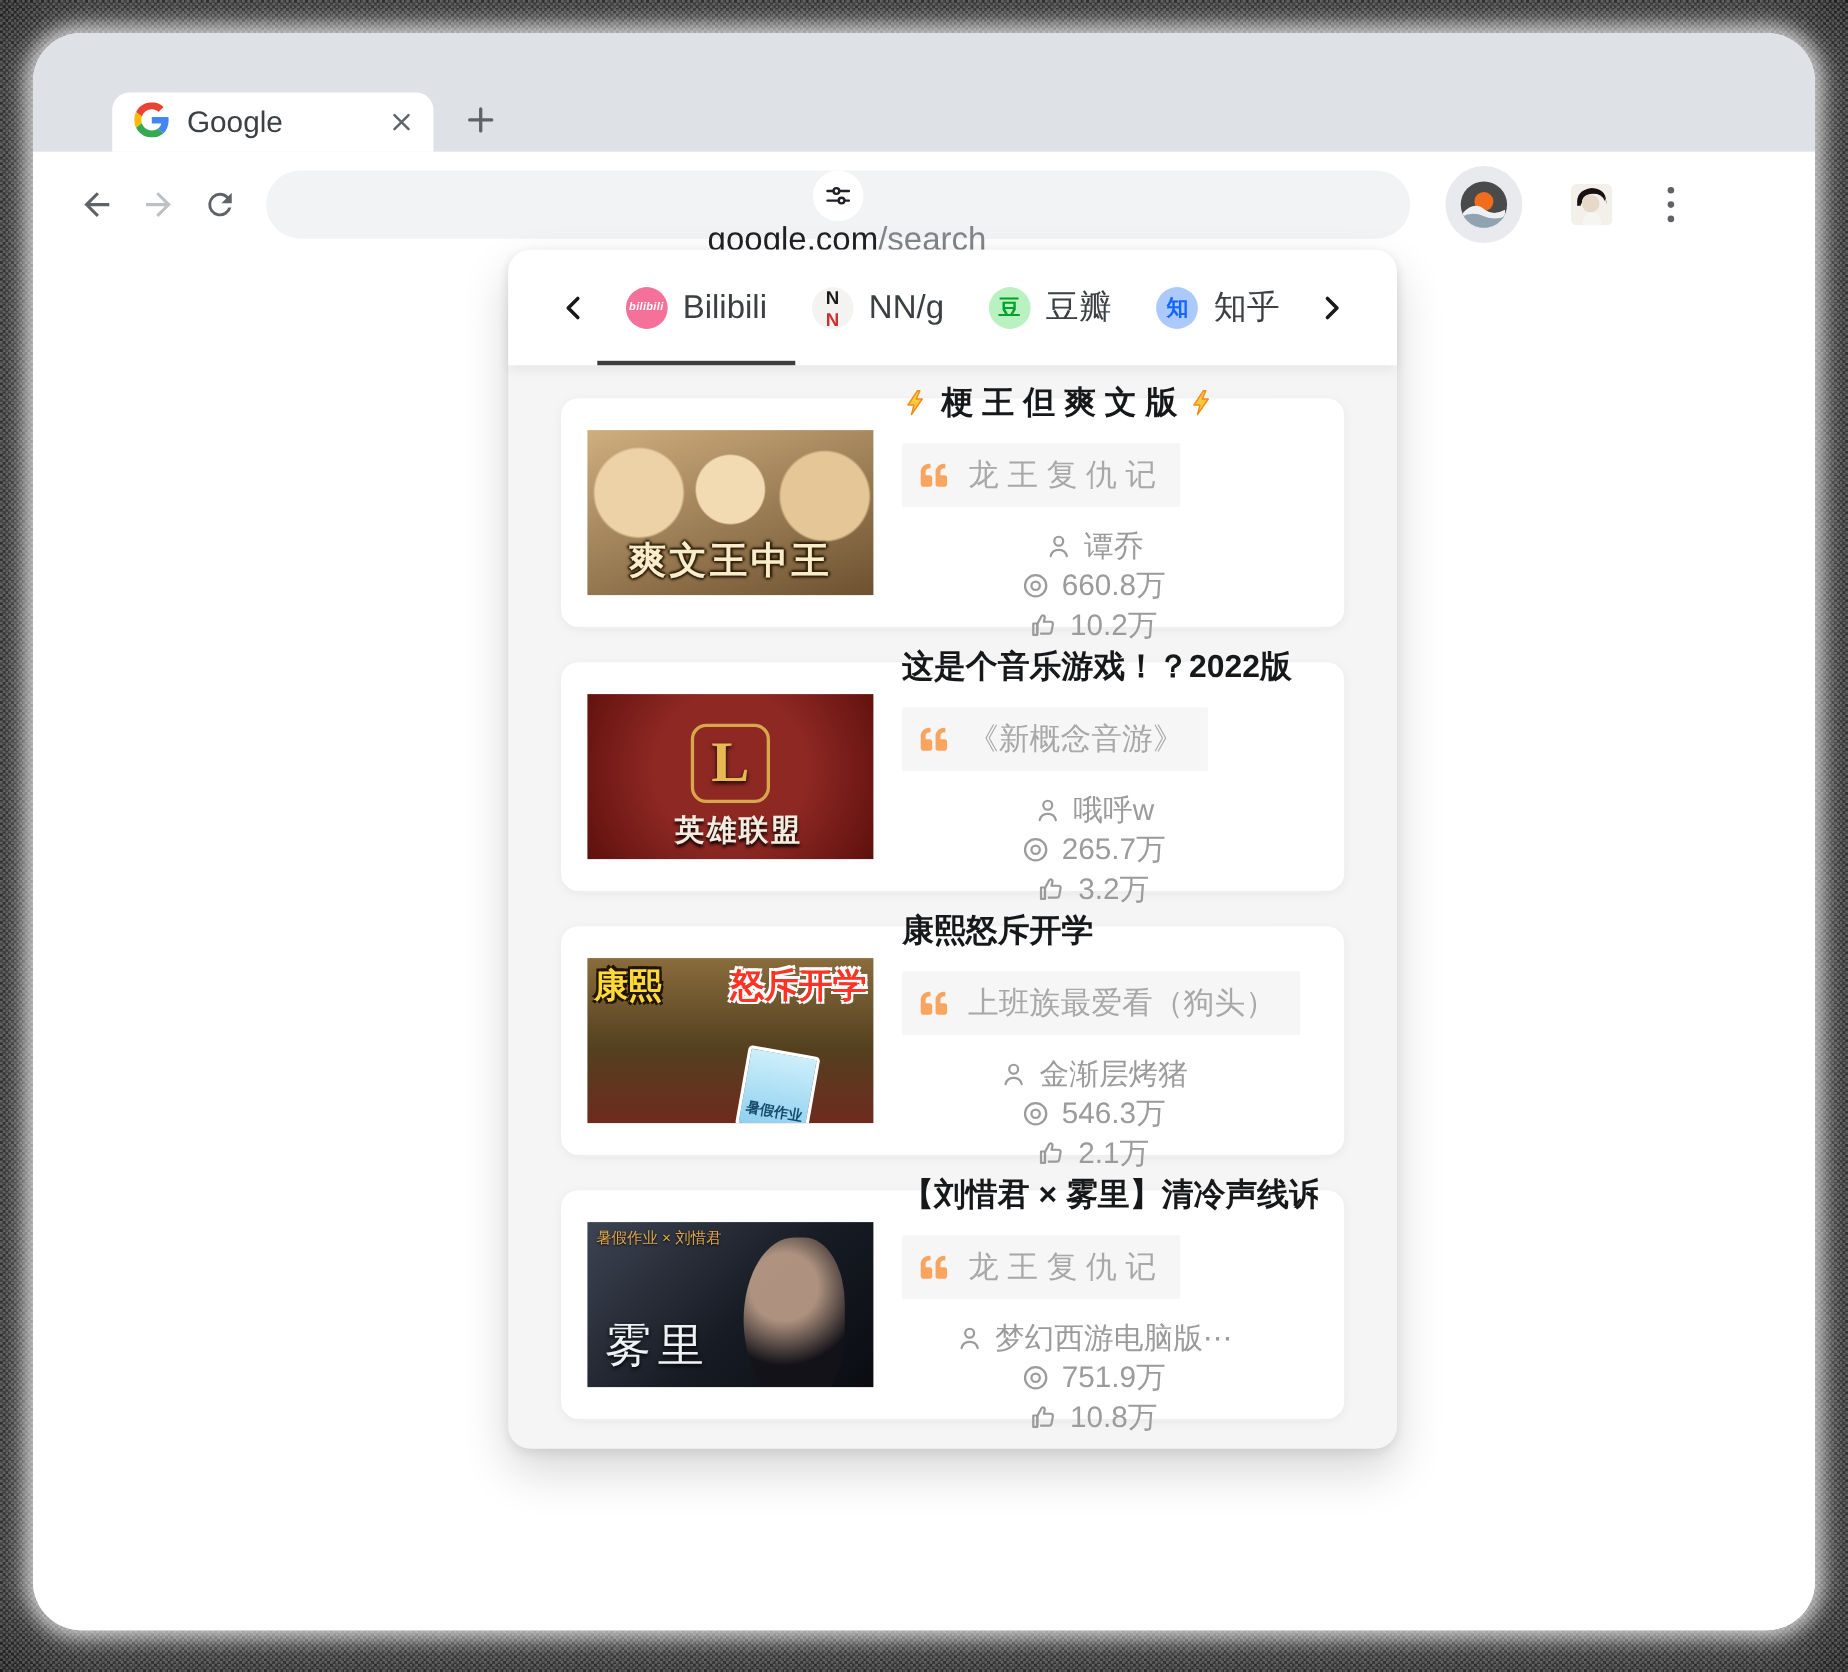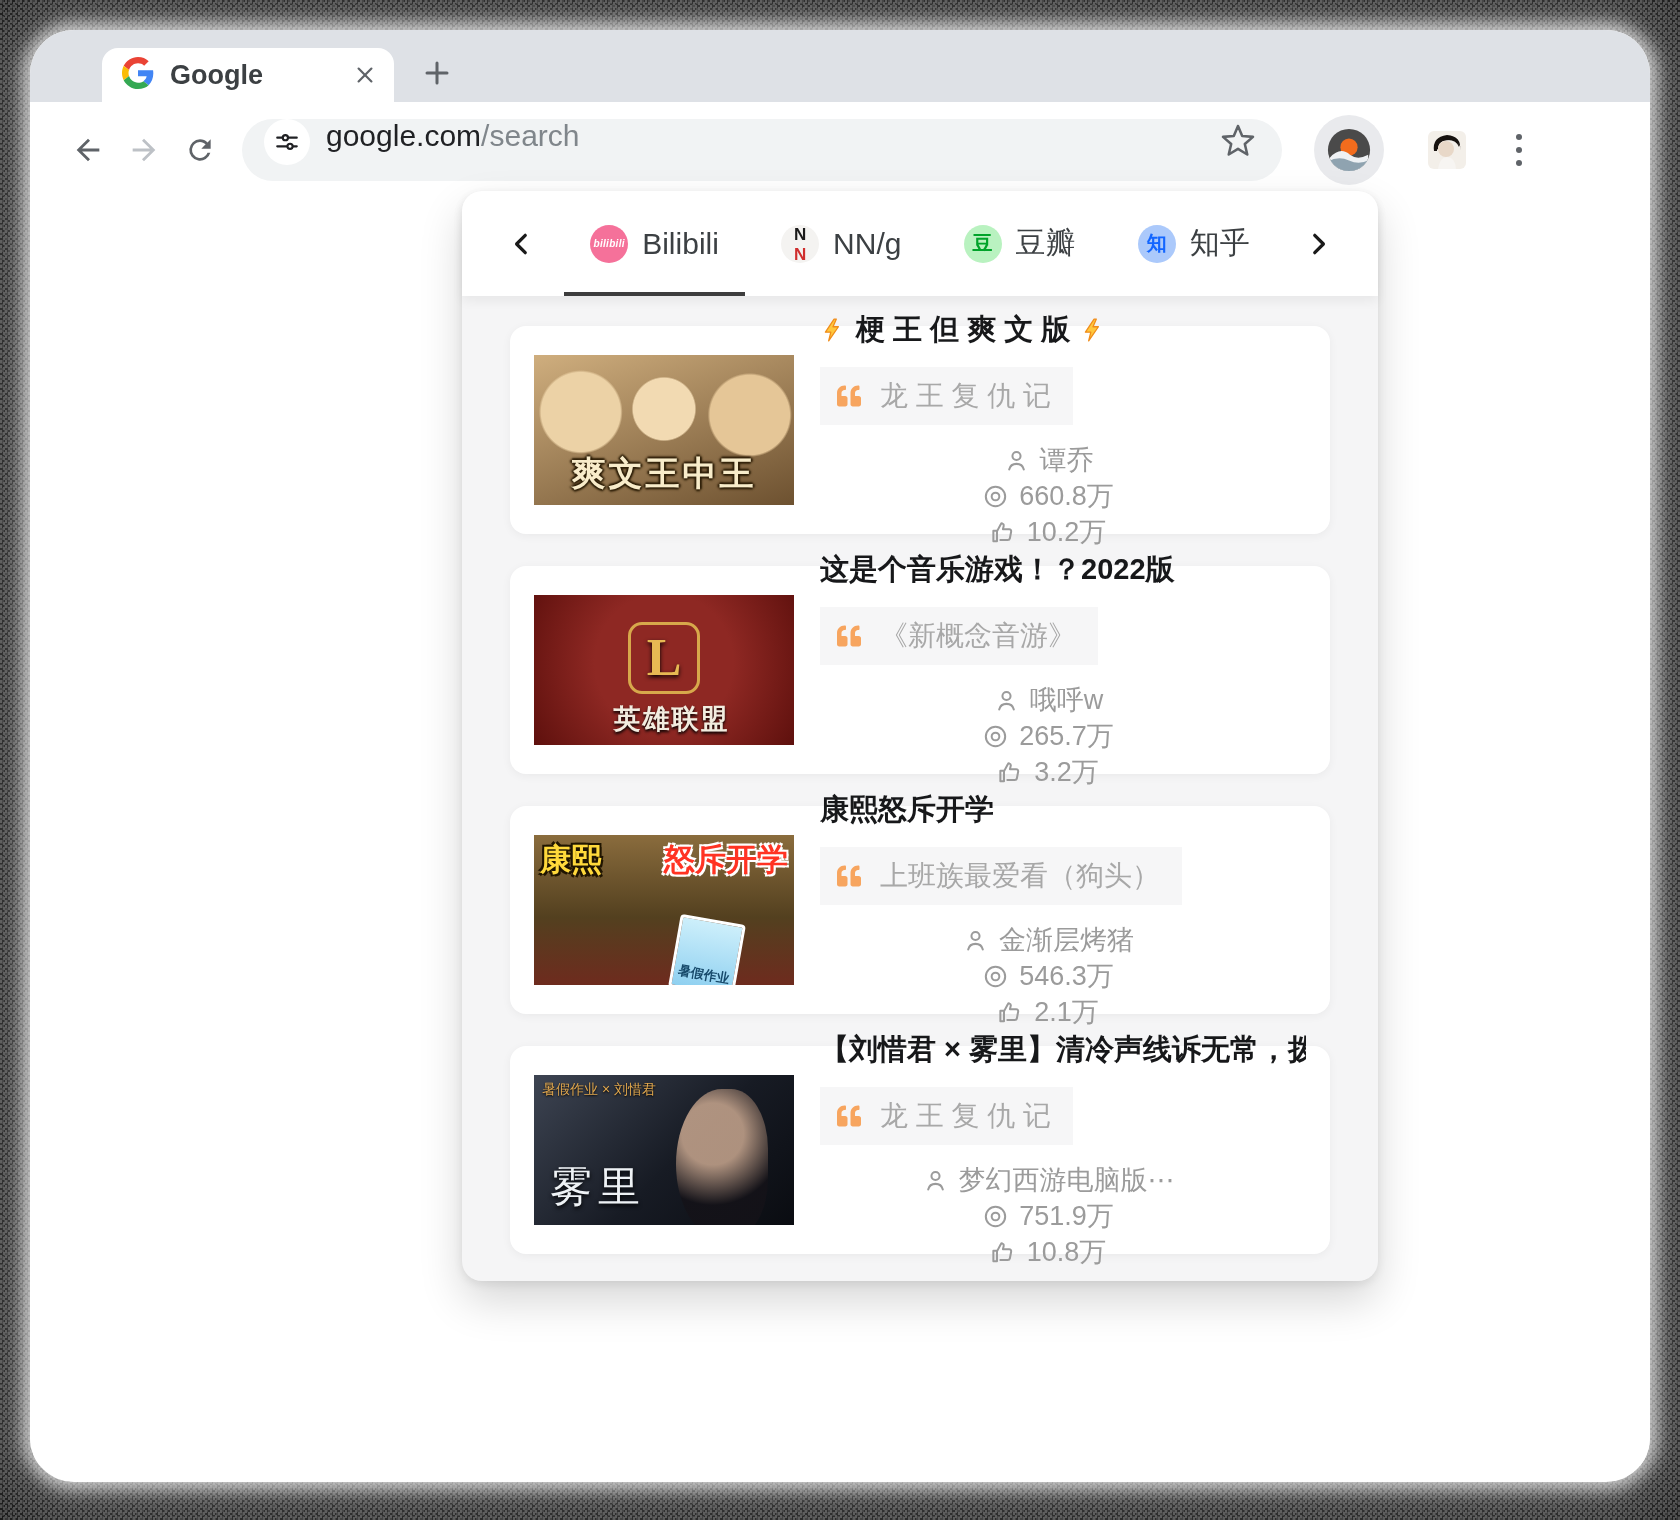--- a/index.html
+++ b/index.html
@@ -14,49 +14,49 @@
     background-size:5px 5px, 8px 8px;
     background-blend-mode:lighten;
   }
 
   
   .window{
     position:absolute; left:30px; top:30px; width:1620px; height:1452px;
     background:#fff; border-radius:44px; overflow:hidden;
     box-shadow:0 0 16px 8px rgba(255,255,255,.65), 0 0 70px 34px rgba(255,255,255,.22);
   }
-  .tabstrip{ height:72px; background:#dee1e6; display:flex; align-items:flex-end; padding-left:72px;font-weight:bold; }
+  .tabstrip{ height:108px; background:#dee1e6; display:flex; align-items:flex-end; padding-left:72px; }
   .btab{
     width:292px; height:54px; background:#fff; border-radius:16px 16px 0 0;
     display:flex; align-items:center; gap:16px; padding:0 18px 0 20px;
   }
   .btab-title{ font-size:27px; color:#3c4043; flex:1; }
   .iconbtn{ display:grid; place-items:center; border:none; background:transparent; cursor:pointer; }
   .newtab{ width:46px; height:46px; margin:0 0 6px 20px; }
 
   .toolbar{ height:96px; background:#fff; display:flex; align-items:center; padding:0 30px; }
   .navbtn{ width:56px; height:56px; border-radius:50%; }
   .urlbar{
     margin-left:14px; width:1040px; height:62px; background:#f1f3f4; border-radius:31px;
-    display:flex; align-items:flex-start; padding:0 22px;
+    display:flex; align-items:center; padding:0 22px;flex-direction:column;
   }
   .tune{ width:46px; height:46px; border-radius:50%; background:#fff; display:grid; place-items:center; flex:none; }
   .urltext{ margin-left:16px; font-size:30px; color:#202124; white-space:nowrap; }
   .urltext .path{ color:#80868b; }
   .star{ margin-left:auto; width:44px; height:44px; }
   .extbtn{ width:70px; height:70px; border-radius:50%; background:#e9eaed; margin-left:32px; flex:none; }
   .avatar{ width:38px; height:38px; border-radius:6px; overflow:hidden; margin-left:44px; flex:none; }
   .dots{ margin-left:42px; display:flex; flex-direction:column; gap:7px; padding:8px; }
   .dots i{ width:6px; height:6px; border-radius:50%; background:#5f6368; }
 
   .page{ position:relative; height:calc(100% - 184px); background:#fff; }
 
   
   .panel{
-    position:absolute; left:432px; top:-7px; width:916px; height:1090px;
+    position:absolute; left:432px; top:-7px; width:808px; height:1090px;
     background:#f5f5f6; border-radius:20px;
     box-shadow:0 20px 44px rgba(0,0,0,.16), 0 3px 10px rgba(0,0,0,.08);
   }
   .phead{
     height:105px; background:#fff; border-radius:20px 20px 0 0;
     display:flex; align-items:center; justify-content:space-between; padding:0 38px;
     box-shadow:0 5px 12px rgba(0,0,0,.06); position:relative; z-index:2;
   }
   .chev{ width:44px; height:44px; }
   .ptab{ display:flex; align-items:center; gap:14px; height:100%; padding:0 16px; position:relative; cursor:pointer; }

